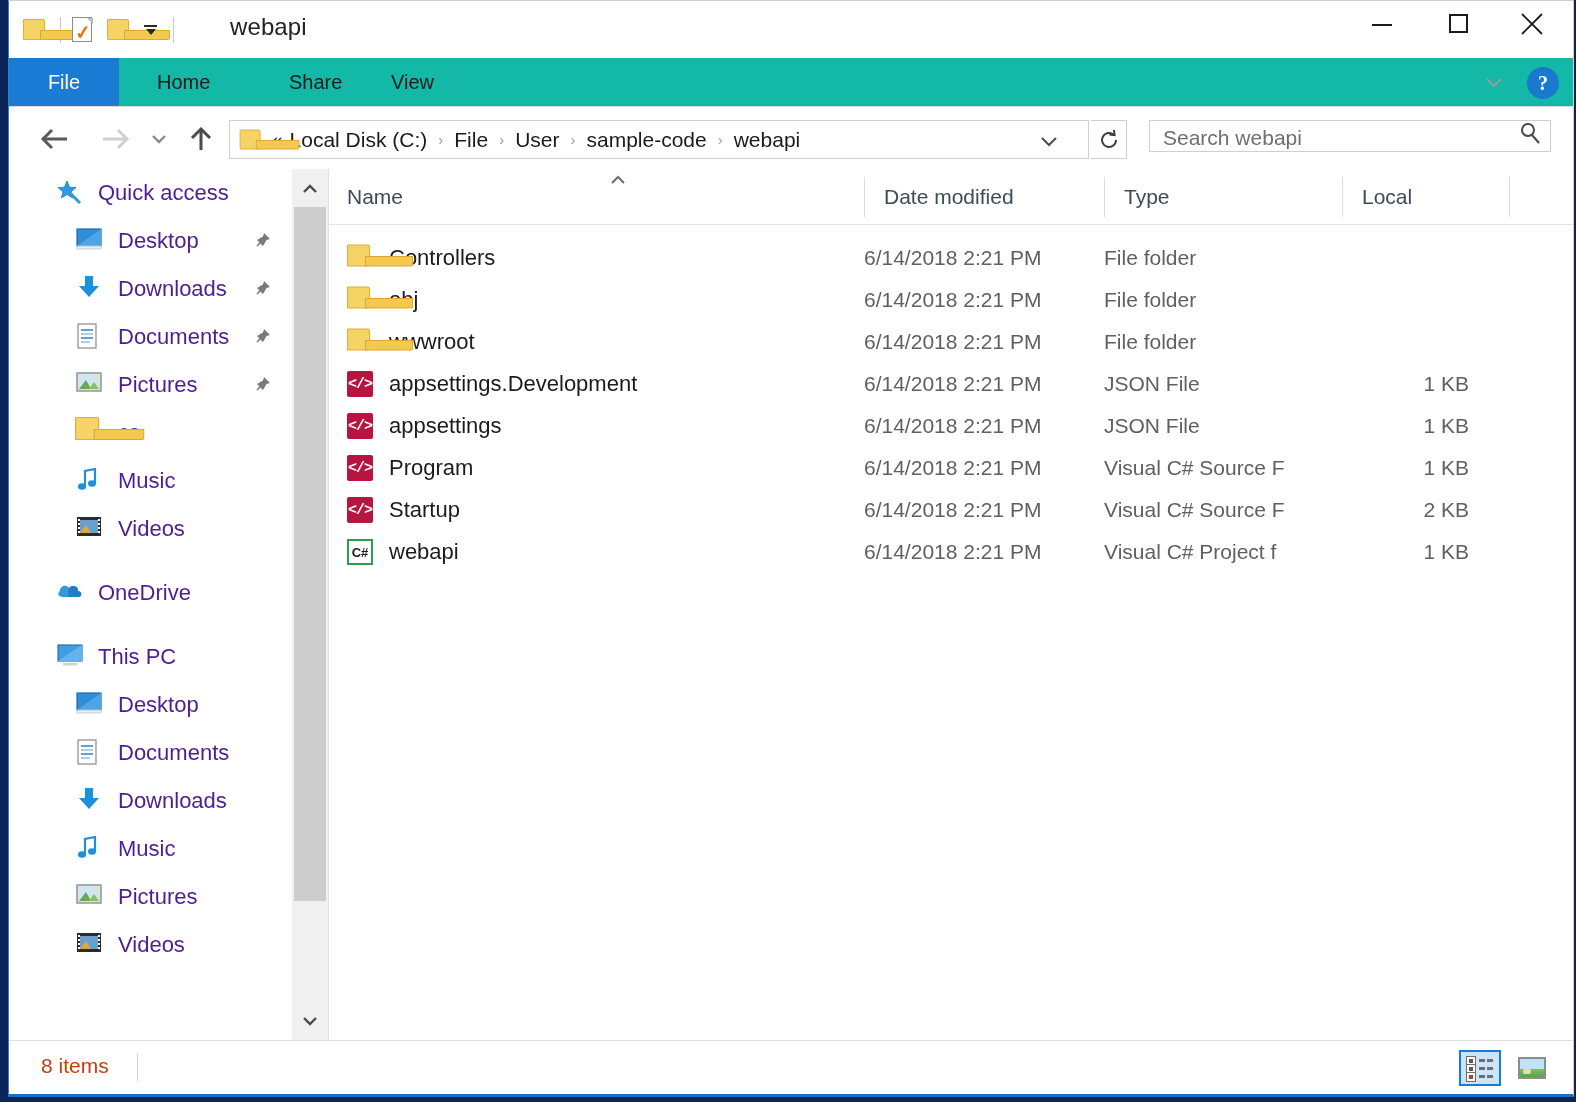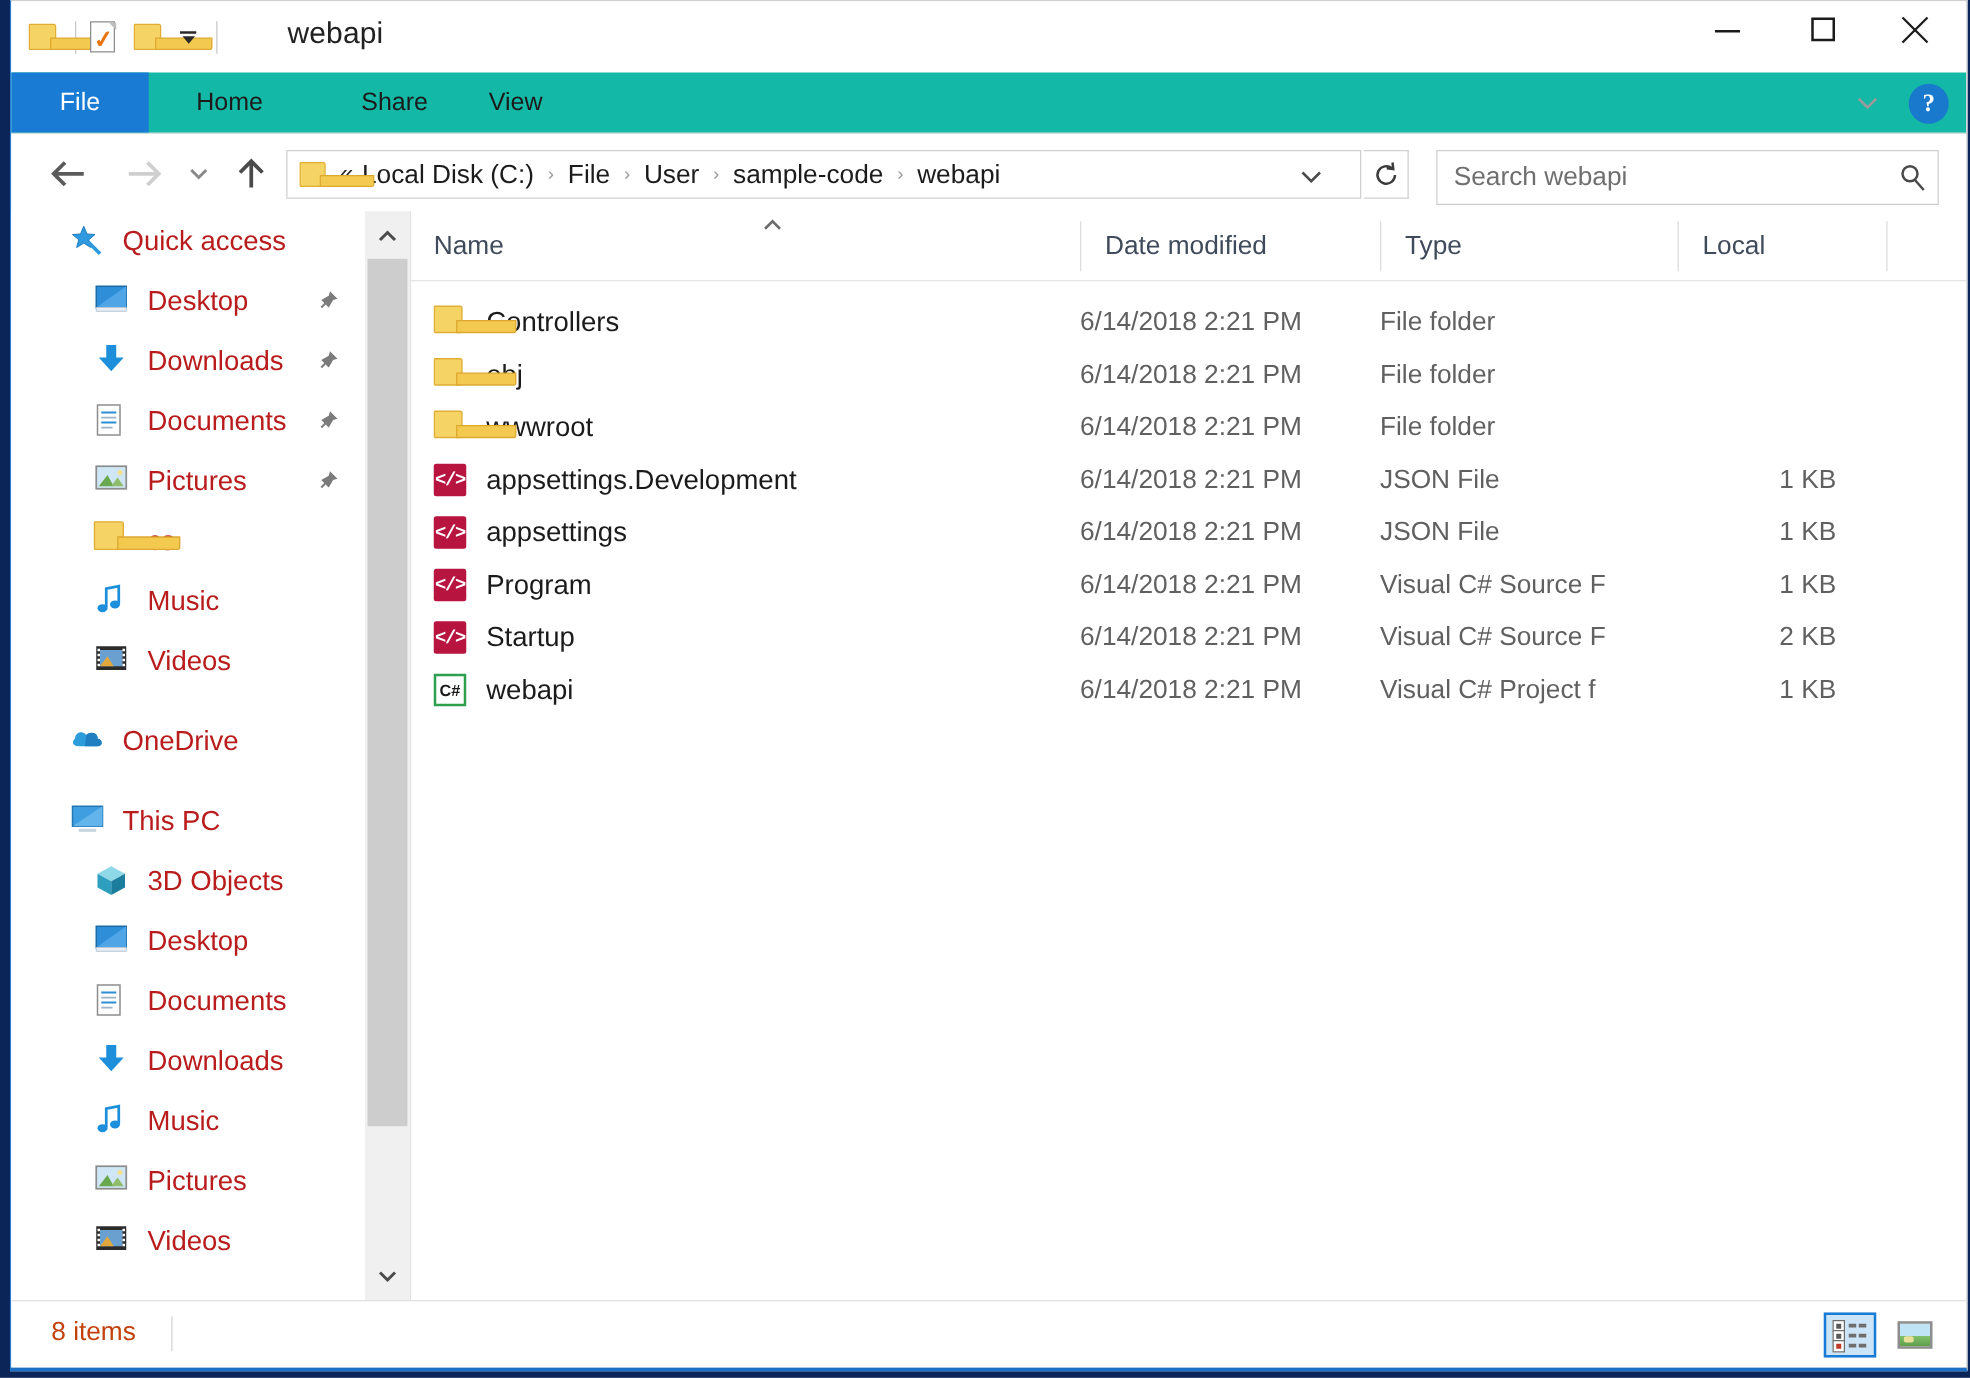--- a/index.html
+++ b/index.html
@@ -252,24 +252,24 @@
     left: 1082px; top: 13px;
     width: 36px; height: 39px;
     border: 1px solid #cfcfcf;
     border-left: none;
     box-sizing: border-box;
     display: flex; align-items: center; justify-content: center;
   }
   #searchbox {
     position: absolute;
     left: 1140px; top: 13px;
-    width: 402px; height: 44px;
+    width: 402px; height: 32px;
     border: 1px solid #cfcfcf;
     box-sizing: border-box;
-    display: flex; align-items: center;
+    display: flex; align-items: flex-end;
     background: #fff;
   }
   #search-input {
     border: none;
     outline: none;
     flex: 1;
     font-size: 21px;
     color: #666;
     padding-left: 13px;
     background: transparent;
@@ -297,21 +297,21 @@
     background: #ffffff;
     overflow: hidden;
   }
   .navitem {
     position: relative;
     display: flex;
     align-items: center;
     height: 48px;
     padding-left: 46px;
     font-size: 22px;
-    color: #b91c1c;
+    color: #4c1d95;
     white-space: nowrap;
   }
   .navitem.root { padding-left: 46px; }
   .navitem.child { padding-left: 66px; }
   .navitem .ico {
     width: 30px; height: 30px;
     margin-right: 13px;
     flex: 0 0 auto;
     position: relative;
   }
@@ -777,30 +777,20 @@
           <span class="ico">
             <svg width="30" height="26" viewBox="0 0 30 26">
                 <rect x="3" y="3" width="24" height="16" fill="#3f9ee0" stroke="#2377b5" stroke-width="1.2"></rect>
                 <polygon points="3,19 27,3 27,19" fill="#64b4ec"></polygon>
                 <rect x="8" y="21" width="14" height="2.5" fill="#c9d6e0"></rect>
               </svg>
           </span>
           <span>This PC</span>
         </div>
 
-        <div class="navitem child">
-          <span class="ico">
-            <svg width="28" height="28" viewBox="0 0 28 28">
-                <polygon points="14,3 25,9 14,15 3,9" fill="#8fd8e8"></polygon>
-                <polygon points="3,9 14,15 14,26 3,20" fill="#2f9fc0"></polygon>
-                <polygon points="25,9 14,15 14,26 25,20" fill="#1c7e9c"></polygon>
-              </svg>
-          </span>
-          <span>3D Objects</span>
-        </div>
 
         <div class="navitem child">
           <span class="ico">
             <svg width="28" height="26" viewBox="0 0 28 26">
                 <rect x="2" y="3" width="24" height="17" fill="#2e8fd8" stroke="#1d6ca8" stroke-width="1.2"></rect>
                 <polygon points="2,20 26,3 26,20" fill="#4fa5e6"></polygon>
                 <rect x="2" y="20" width="24" height="3" fill="#e8eef4" stroke="#b9c6d2" stroke-width="0.8"></rect>
               </svg>
           </span>
           <span>Desktop</span>

